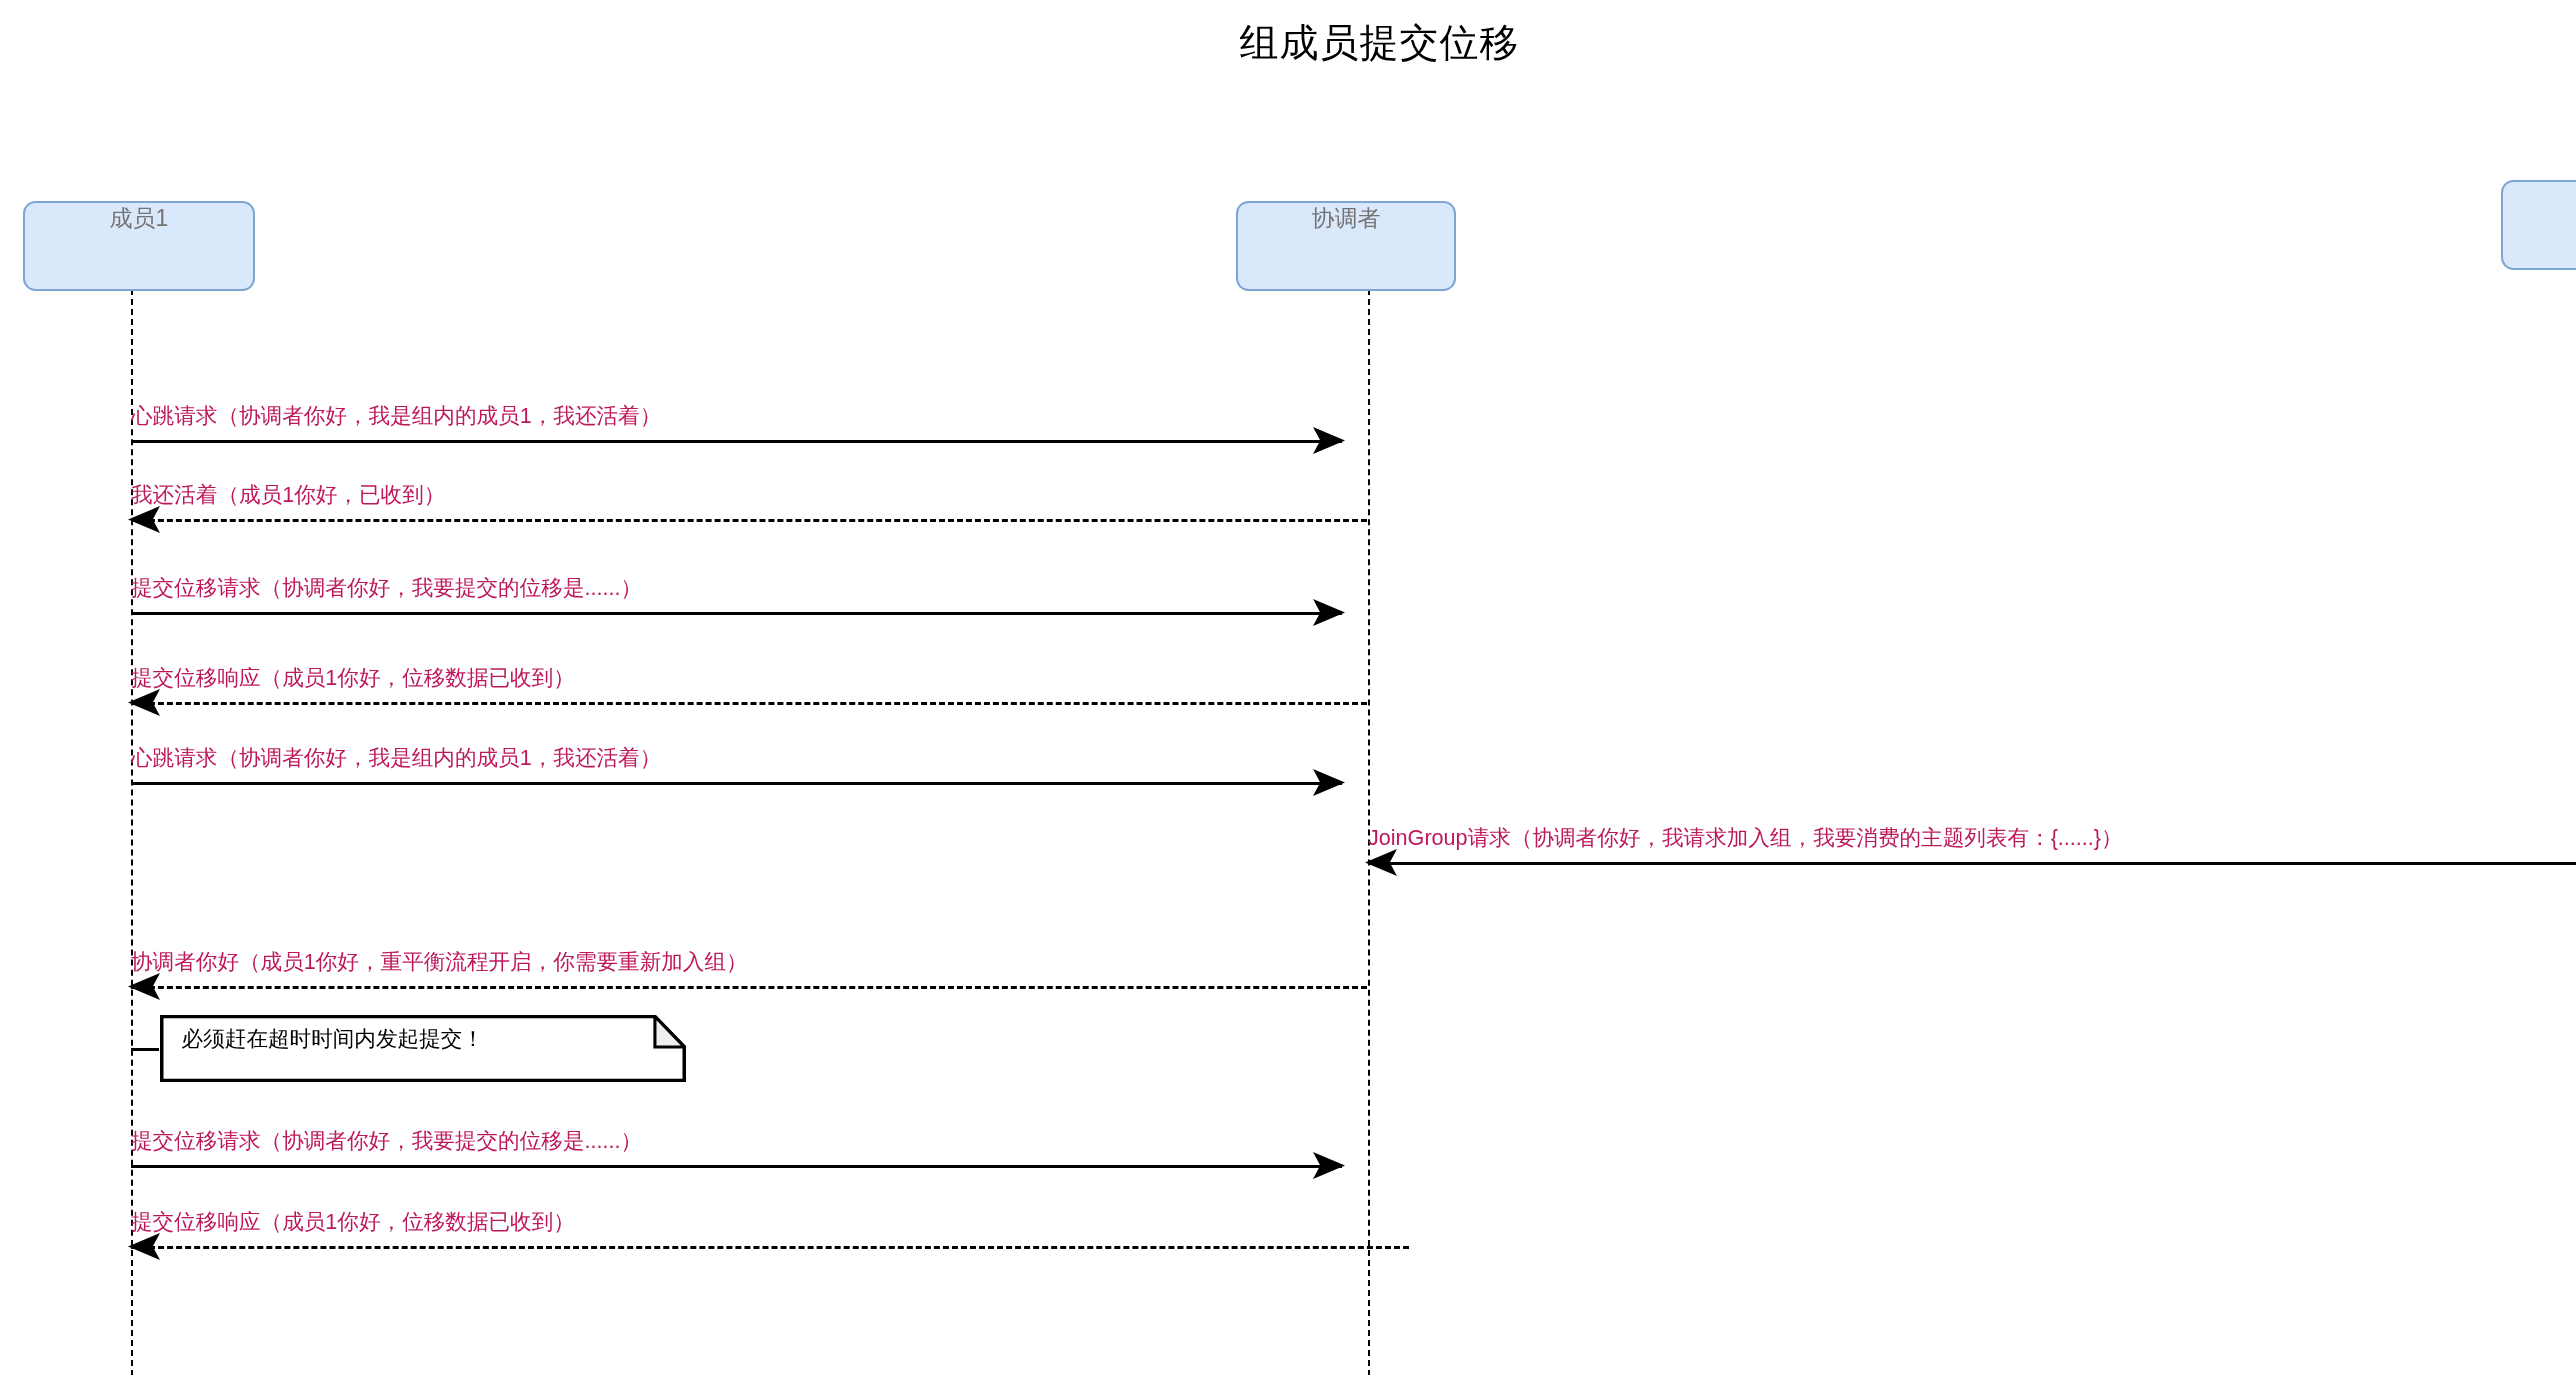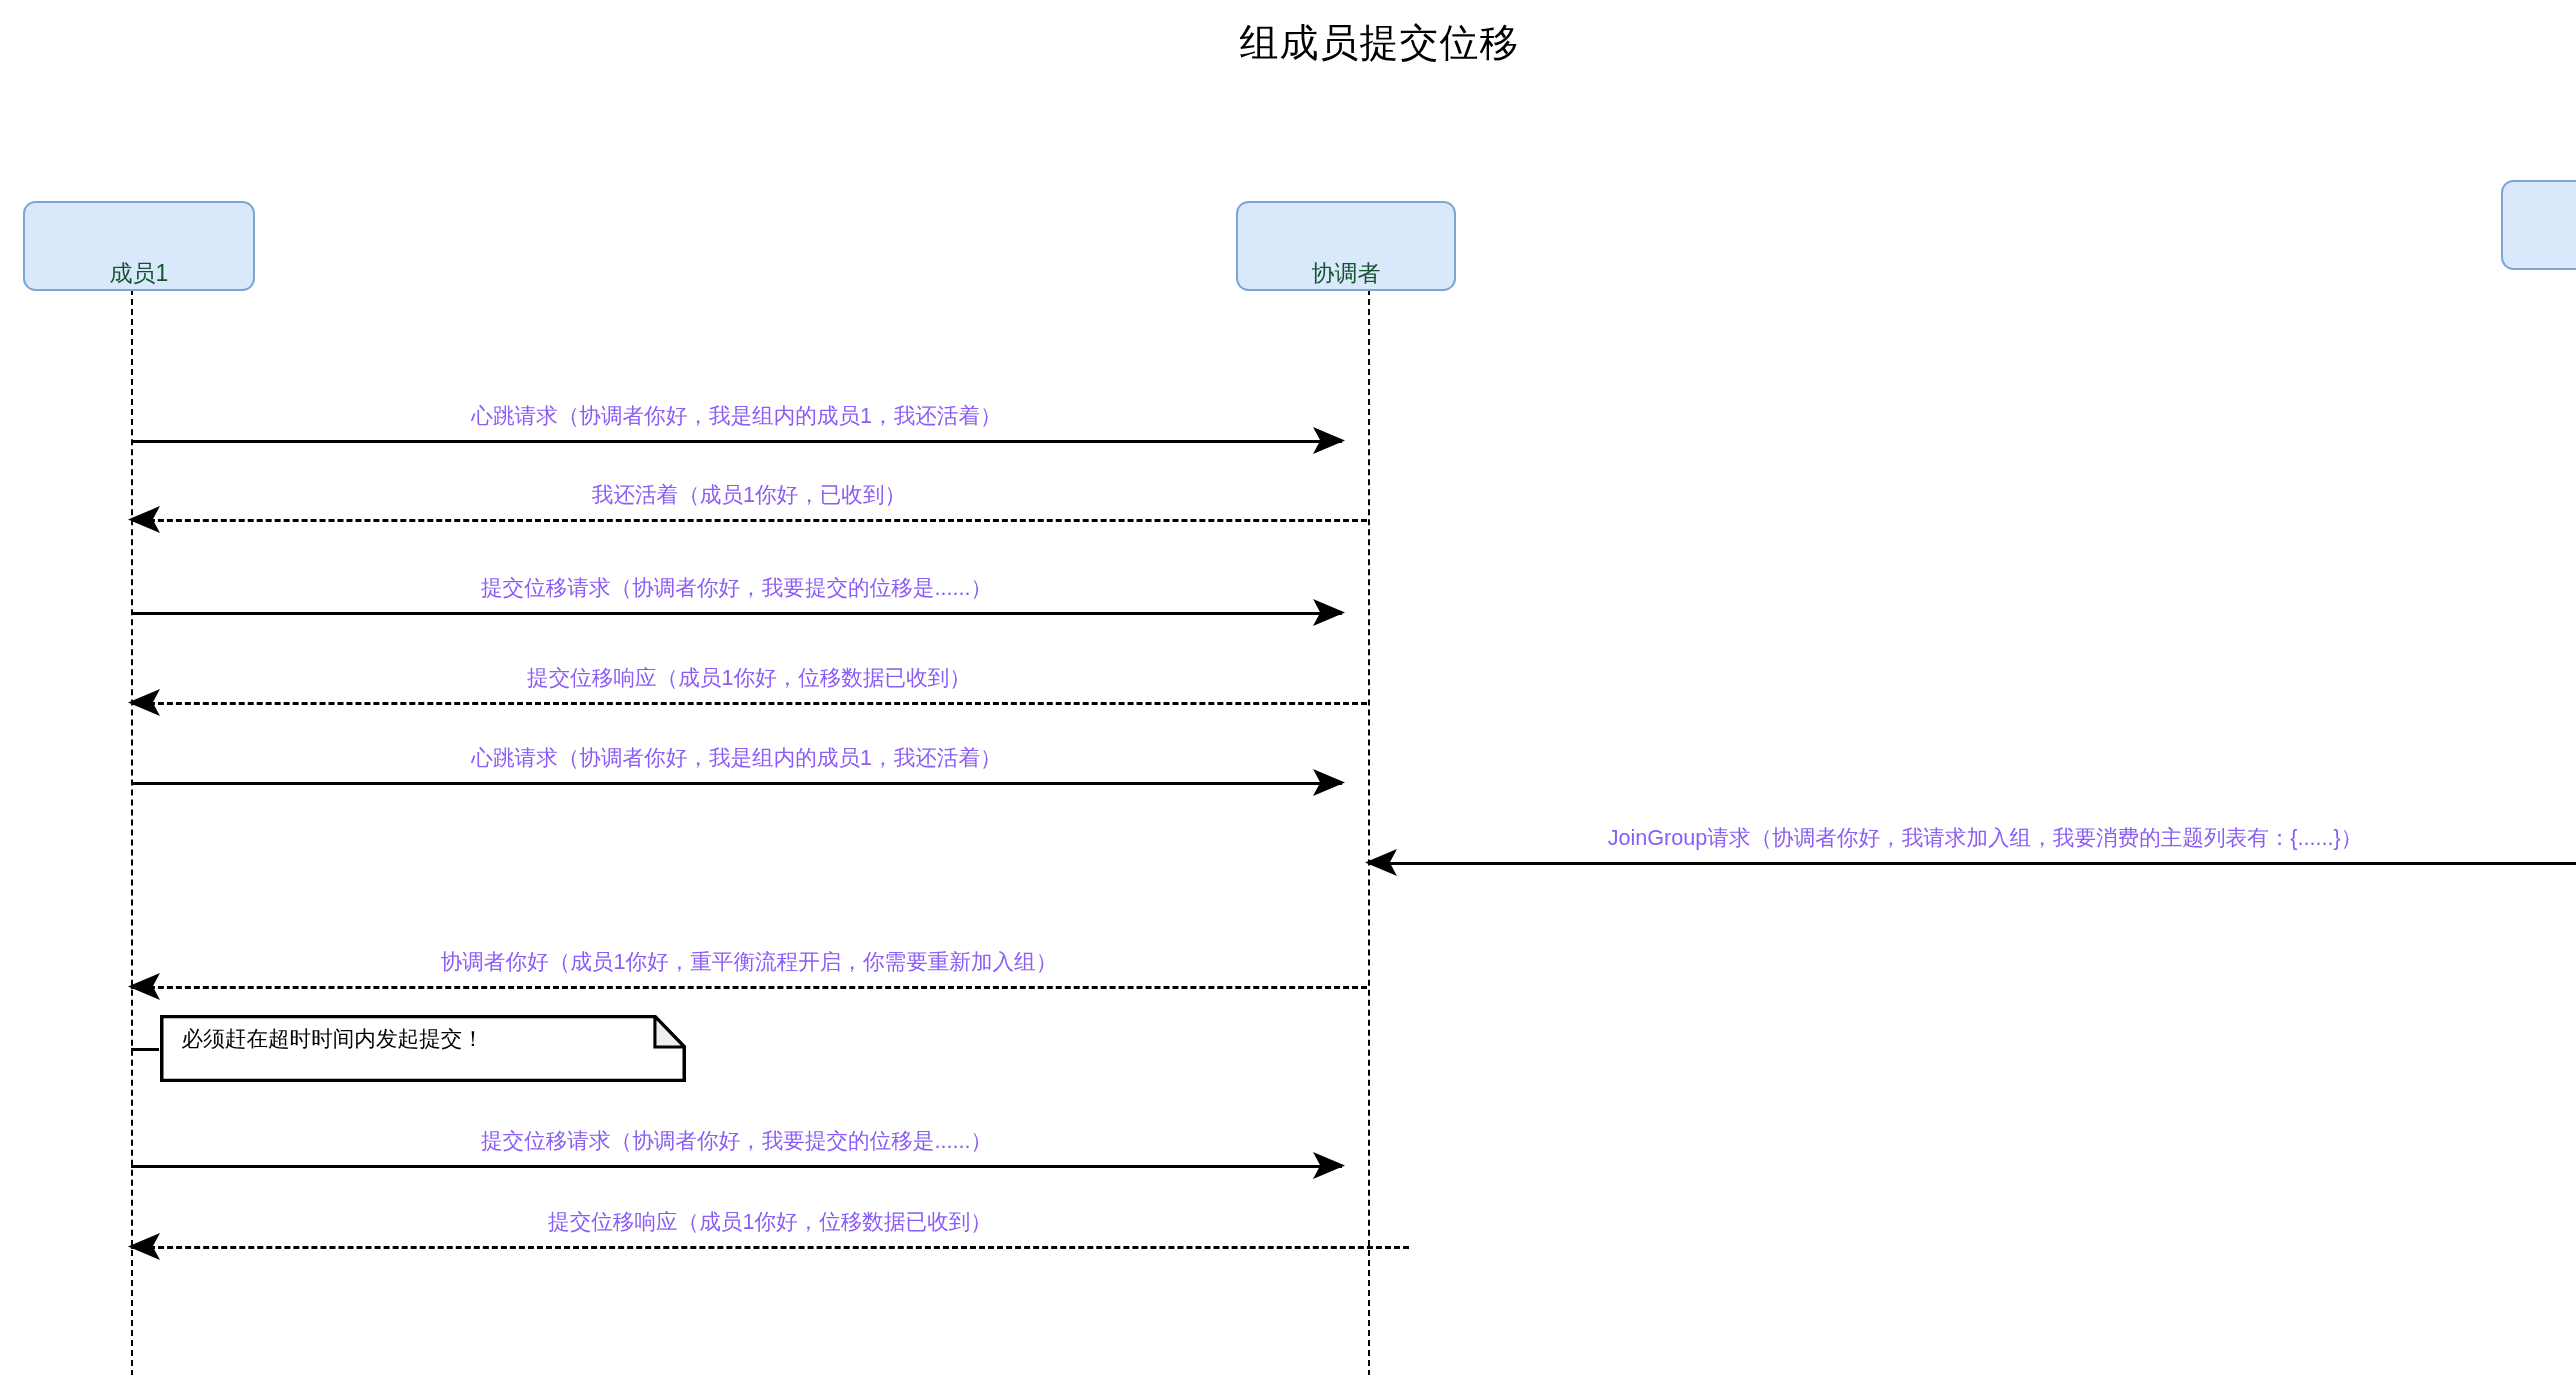--- a/index.html
+++ b/index.html
@@ -36,24 +36,24 @@
   }
 
   
   .participant {
     position: absolute;
     box-sizing: border-box;
     background: #dae8fc;
     border: 2.1px solid #7ea6d4;
     border-radius: 12.4px;
     display: flex;
-    align-items: flex-end;
+    align-items: flex-start;
     justify-content: center;
     font-size: 23px;
-    color: #14532d;
+    color: #737373;
     white-space: nowrap;
   }
 
   
   .lifeline {
     position: absolute;
     width: 0;
     border-left: 2.6px dashed #000000;
   }
 
@@ -73,24 +73,24 @@
     border-top: 3.1px solid #000000;
   }
   .msg-line.dashed {
     border-top: 3.6px dashed #000000;
   }
   .msg-label {
     position: absolute;
     left: 0;
     width: 100%;
     bottom: 10.3px;
-    text-align: center;
+    text-align: left;
     font-size: 21.6px;
     line-height: 1.25;
-    color: #8b5cf6;
+    color: #be185d;
     white-space: nowrap;
   }
   
   .arrowhead {
     position: absolute;
     top: -13.4px;
     width: 32px;
     height: 27px;
     overflow: visible;
   }

